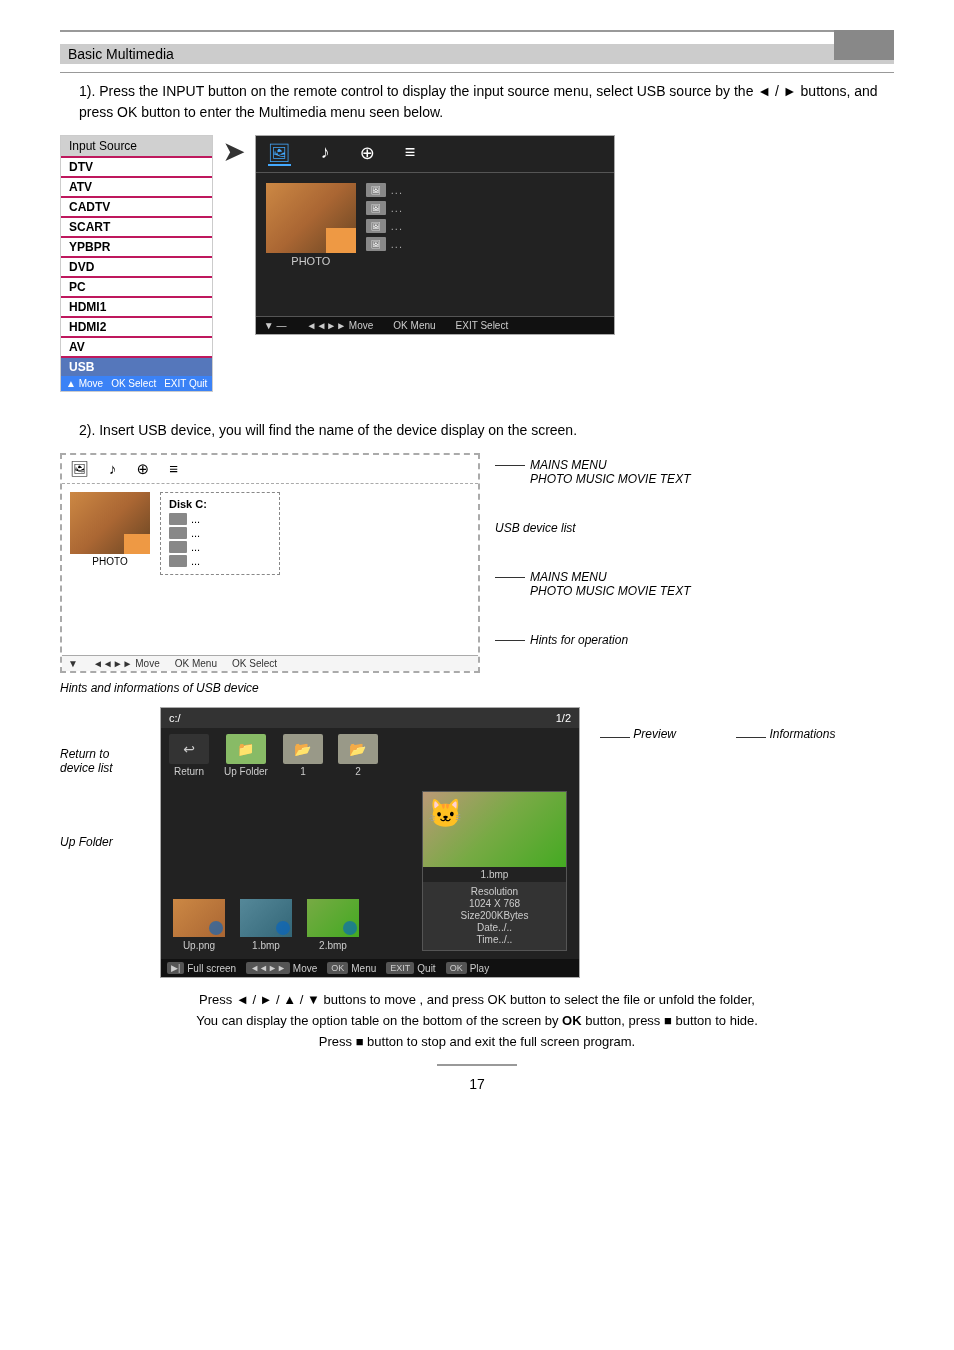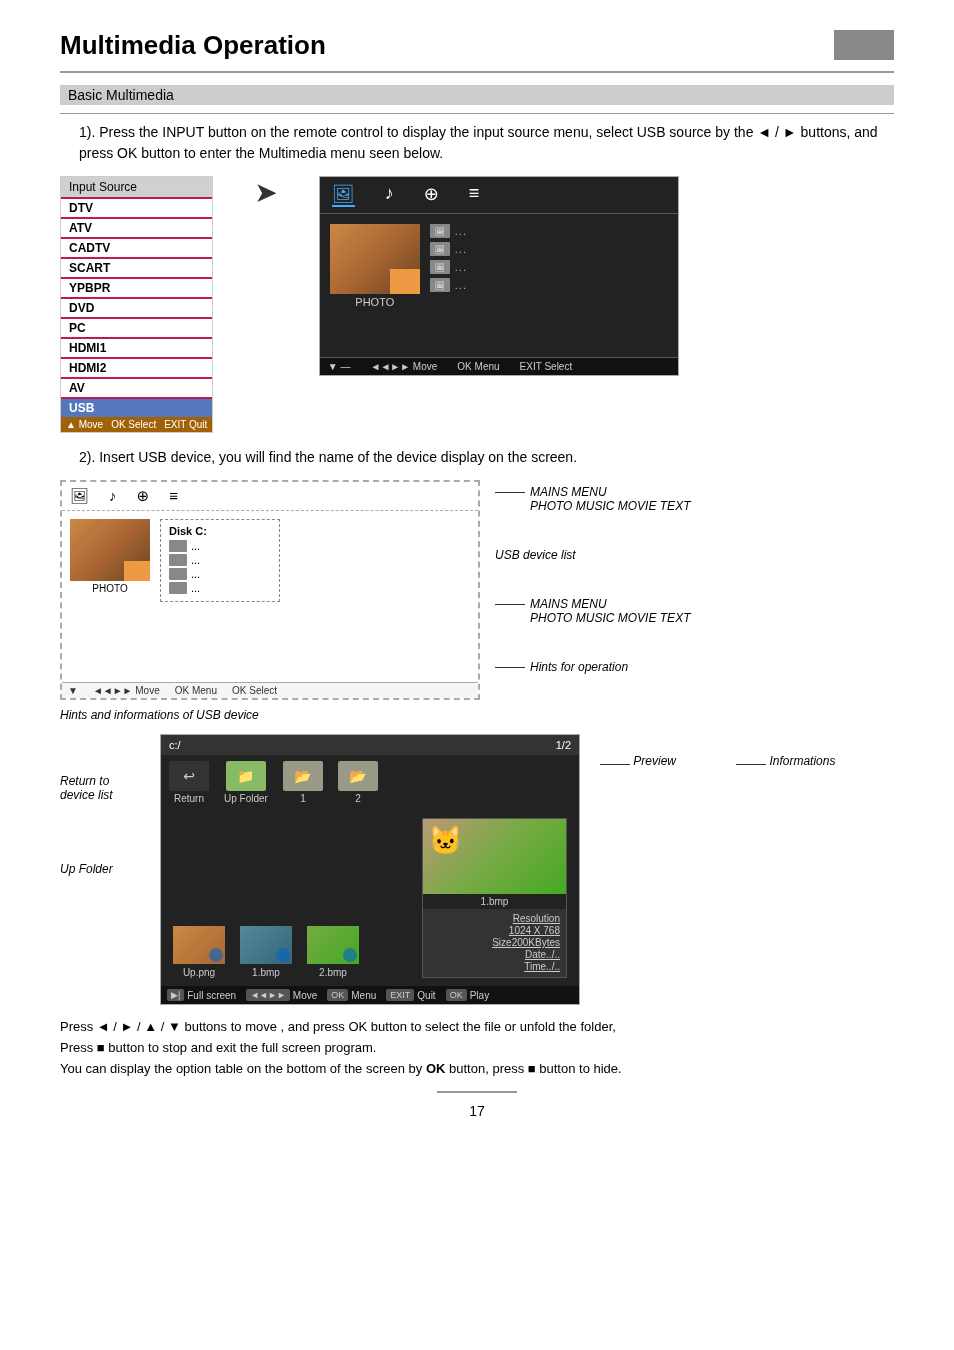--- a/index.html
+++ b/index.html
@@ -29,22 +29,22 @@
     }
     .para {
       margin-bottom: 12px;
       line-height: 1.5;
       margin-left: 19px;
     }
 
     
     .section1-layout {
       display: flex;
-      gap: 36px;
-      margin-bottom: 14px;
+      gap: 4px;
+      margin-bottom: 28px;
       align-items: flex-start;
     }
     .input-source-box {
       border: 1px solid #ccc;
       min-width: 130px;
       font-size: 12px;
     }
     .input-source-header {
       background: #d0d0d0;
       padding: 3px 8px;
@@ -53,21 +53,21 @@
     .input-source-item {
       padding: 2px 8px;
       border-top: 2px solid #be185d;
       font-weight: bold;
     }
     .input-source-item.highlight {
       background: #5577bb;
       color: #fff;
     }
     .input-source-footer {
-      background: #a16207;
+      background: #3b82f6;
       color: #fff;
       font-size: 10px;
       padding: 2px 5px;
       display: flex;
       gap: 8px;
     }
     .arrow-right {
       font-size: 28px;
       display: flex;
       align-items: center;
@@ -374,23 +374,22 @@
       text-align: center;
       padding: 2px;
       background: #222;
       font-size: 10px;
     }
     .fb-info {
       padding: 4px 6px;
     }
     .fb-info-row {
       display: flex;
-      justify-content: flex-end;
+      justify-content: center;
       margin-bottom: 1px;
-      text-decoration: underline;
     }
     .fb-bottom-bar {
       background: #111;
       display: flex;
       gap: 10px;
       padding: 3px 6px;
       font-size: 10px;
       color: #ccc;
     }
     .fb-btn-label {
@@ -407,20 +406,21 @@
 
     .hints-caption {
       font-style: italic;
       font-size: 12px;
       margin-bottom: 12px;
     }
     .bottom-text {
       font-size: 13px;
       line-height: 1.6;
       margin-bottom: 12px;
+      text-align: center;
     }
     .page-num {
       text-align: center;
       margin-top: 4px;
       font-size: 14px;
     }
     .corner-box {
       position: absolute;
       top: 0;
       right: 0;
@@ -434,21 +434,20 @@
       padding: 2px 8px;
       margin-bottom: 8px;
     }
   </style>
 </head>
 <body>
 
 <div style="position:relative;">
   <div class="corner-box"></div>
 
-  <h1>Multimedia Operation</h1>
   <hr class="main-hr">
 
   <div class="section-header-box">
     <span>Basic Multimedia</span>
   </div>
   <hr class="sub-hr">
 
   <p class="para">1). Press the INPUT button on the remote control to display the input source menu, select USB source by the ◄ / ► buttons, and press OK button to enter the Multimedia menu seen below.</p>
 
   <div class="section1-layout">
@@ -702,19 +701,19 @@
       </div>
       <div>
         <span class="dash-line"></span>
         <span class="italic"> Informations</span>
       </div>
     </div>
   </div>
 
   <div class="bottom-text">
     <p>Press ◄ / ► / ▲ / ▼ buttons to move , and press OK button to select the file or unfold the folder,</p>
+    <p>You can display the option table on the bottom of the screen by <strong>OK</strong> button, press ■ button to hide.</p>
     <p>Press ■ button to stop and exit the full screen program.</p>
-    <p>You can display the option table on the bottom of the screen by <strong>OK</strong> button, press ■ button to hide.</p>
   </div>
 
   <hr style="width:80px; border:1px solid #999; margin:10px auto;">
   <p class="page-num">17</p>
 </div>
 
 </body></html>

